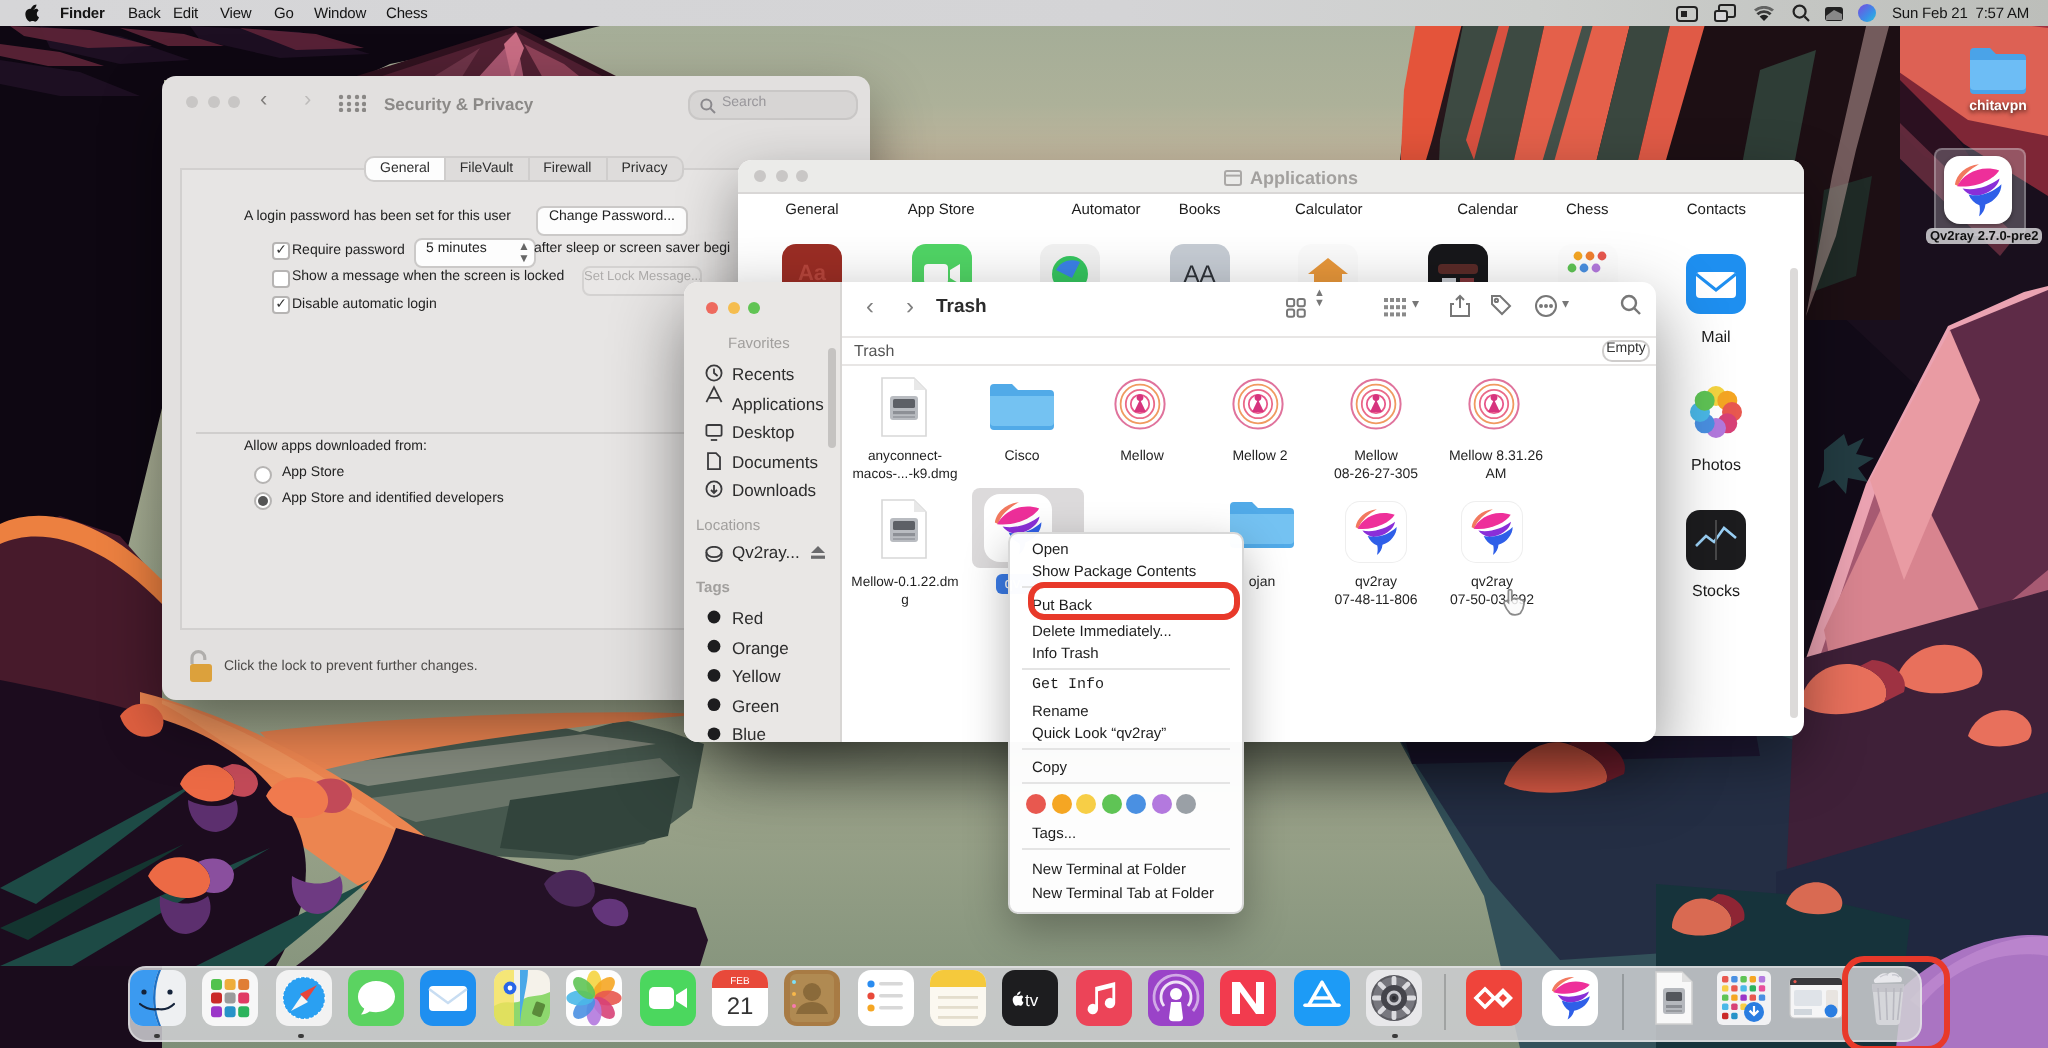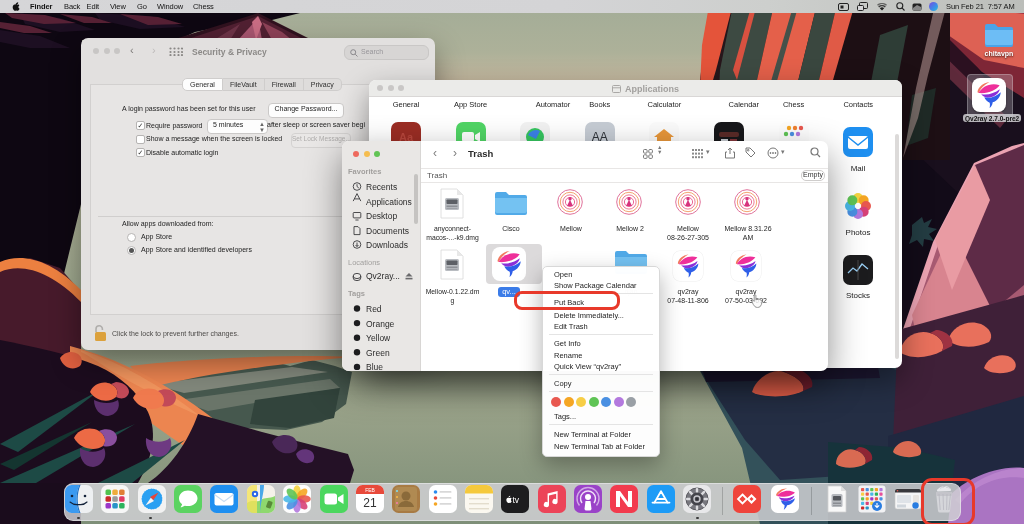--- a/index.html
+++ b/index.html
@@ -322,21 +322,21 @@
   <div class="abs" style="left:474px;top:211px;width:30px;font-size:8px;color:#1c1c1c;text-align:center;">Stocks</div>
   <div class="abs" style="right:3px;top:54px;width:4px;height:225px;background:#dcdad9;border-radius:2px;"></div>
 </div>
 
 <div class="win" id="trash" style="left:342px;top:141px;width:486px;height:230px;background:#fff;box-shadow:0 14px 36px rgba(0,0,0,.45);z-index:4;">
 
   <div class="abs" style="left:0;top:0;width:78px;height:230px;background:#e9e7e5;border-radius:7px 0 0 7px;border-right:1px solid #d8d6d4;"></div>
   <div class="tl" style="left:11px;top:10px;background:#ee6a5e;"></div>
   <div class="tl" style="left:21.5px;top:10px;background:#f5bd4f;"></div>
   <div class="tl" style="left:32px;top:10px;background:#61c454;"></div>
-  <div class="abs" style="left:6px;top:26px;font-size:7.5px;font-weight:bold;color:#a19f9d;">Favorites</div>
+  <div class="abs" style="left:22px;top:26px;font-size:7.5px;font-weight:normal;color:#a19f9d;">Favorites</div>
   <div class="abs" style="left:24px;top:39px;font-size:8.5px;color:#2c2c2c;line-height:14.6px;">Recents<br>Applications<br>Desktop<br>Documents<br>Downloads</div>
   <svg class="abs" style="left:10px;top:41px;" width="10" height="70" viewBox="0 0 10 70" fill="none" stroke="#3a3a3c" stroke-width="0.9">
     <circle cx="5" cy="4.5" r="3.8"></circle>
         <path d="M5,2.2 V4.5 L6.8,6"></path>
     <path d="M5,15.6 m-3.8,3.5 l3.8,-7.5 l3.8,7.5 m-1.2,-2.2 h-5.2"></path>
     <rect x="1.2" y="30.5" width="7.6" height="5.4" rx="0.8"></rect>
         <line x1="3.4" y1="38" x2="6.6" y2="38"></line>
     <path d="M2,44.6 h4 l2,2 v6 h-6 Z"></path>
     <circle cx="5" cy="62.5" r="3.8"></circle>
         <path d="M5,60.5 v4 m-1.5,-1.5 l1.5,1.5 l1.5,-1.5"></path>
@@ -516,31 +516,31 @@
     <svg width="30" height="30" viewBox="0 0 34 34" style="transform:rotate(-9deg)">
       <path d="M6,12.5 C7.5,7.5 13,4 19.5,4.3 C15,6 9.5,9 7.5,13.5 Z" fill="#f2795f"></path>
       <path d="M7,13.5 C11,8 20,4.5 29,9 C25.5,13 16,16 7,13.5 Z" fill="#ee2f9a"></path>
       <path d="M9.5,15 C15.5,17.3 23,16 28.5,13 C27.5,17 21,20.5 15,19.5 C12.5,18.7 10.5,17 9.5,15 Z" fill="#8a2fd8"></path>
       <path d="M12,18.5 C17.5,20.8 24,19.5 29,16 C28.5,20 24.5,24 19.5,24.7 C19,27 17.5,29 15.5,30 C16.3,28 16.6,26.3 16.5,24.7 C14.2,23.3 12.6,21 12,18.5 Z" fill="#2f5fe8"></path>
     </svg>
   </div>
   <div class="abs" style="left:378px;top:147px;width:52px;font-size:7px;color:#1f1f1f;text-align:center;line-height:8.5px;">qv2ray<br>07-50-03-692</div>
 </div>
 
-<div class="abs" id="ctx" style="left:542px;top:266px;width:116px;height:189px;background:rgba(255,255,255,.98);border:1px solid #d8d8d8;border-radius:5px;box-shadow:0 8px 22px rgba(0,0,0,.3);z-index:5;font-size:7.5px;color:#1d1d1d;">
+<div class="abs" id="ctx" style="left:504px;top:266px;width:116px;height:189px;background:rgba(255,255,255,.98);border:1px solid #d8d8d8;border-radius:5px;box-shadow:0 8px 22px rgba(0,0,0,.3);z-index:5;font-size:7.5px;color:#1d1d1d;">
   <div class="abs" style="left:11px;top:3px;">Open</div>
-  <div class="abs" style="left:11px;top:14px;">Show Package Calendar</div>
+  <div class="abs" style="left:11px;top:14px;">Show Package Contents</div>
   <div class="abs" style="left:6px;top:25.5px;width:104px;height:1px;background:#e4e4e4;"></div>
   <div class="abs" style="left:11px;top:31px;">Put Back</div>
   <div class="abs" style="left:11px;top:44px;">Delete Immediately...</div>
-  <div class="abs" style="left:11px;top:55px;">Edit Trash</div>
+  <div class="abs" style="left:11px;top:55px;">Info Trash</div>
   <div class="abs" style="left:6px;top:66.5px;width:104px;height:1px;background:#e4e4e4;"></div>
-  <div class="abs" style="left:11px;top:72px;">Get Info</div>
+  <div class="abs" style="left:11px;top:72px;font-family:Liberation Mono, monospace;">Get Info</div>
   <div class="abs" style="left:11px;top:84px;">Rename</div>
-  <div class="abs" style="left:11px;top:95px;">Quick View “qv2ray”</div>
+  <div class="abs" style="left:11px;top:95px;">Quick Look “qv2ray”</div>
   <div class="abs" style="left:6px;top:106.5px;width:104px;height:1px;background:#e4e4e4;"></div>
   <div class="abs" style="left:11px;top:112px;">Copy</div>
   <div class="abs" style="left:6px;top:123.5px;width:104px;height:1px;background:#e4e4e4;"></div>
   <div class="abs" style="left:8px;top:130px;">
     <span style="display:inline-block;width:10px;height:10px;border-radius:50%;background:#e8584f;margin-right:2.5px;"></span><span style="display:inline-block;width:10px;height:10px;border-radius:50%;background:#f5a623;margin-right:2.5px;"></span><span style="display:inline-block;width:10px;height:10px;border-radius:50%;background:#f7ce46;margin-right:2.5px;"></span><span style="display:inline-block;width:10px;height:10px;border-radius:50%;background:#5fc455;margin-right:2.5px;"></span><span style="display:inline-block;width:10px;height:10px;border-radius:50%;background:#4a90e2;margin-right:2.5px;"></span><span style="display:inline-block;width:10px;height:10px;border-radius:50%;background:#b379de;margin-right:2.5px;"></span><span style="display:inline-block;width:10px;height:10px;border-radius:50%;background:#9aa0a6;"></span>
   </div>
   <div class="abs" style="left:11px;top:145px;">Tags...</div>
   <div class="abs" style="left:6px;top:156.5px;width:104px;height:1px;background:#e4e4e4;"></div>
   <div class="abs" style="left:11px;top:163px;">New Terminal at Folder</div>
   <div class="abs" style="left:11px;top:175px;">New Terminal Tab at Folder</div>

